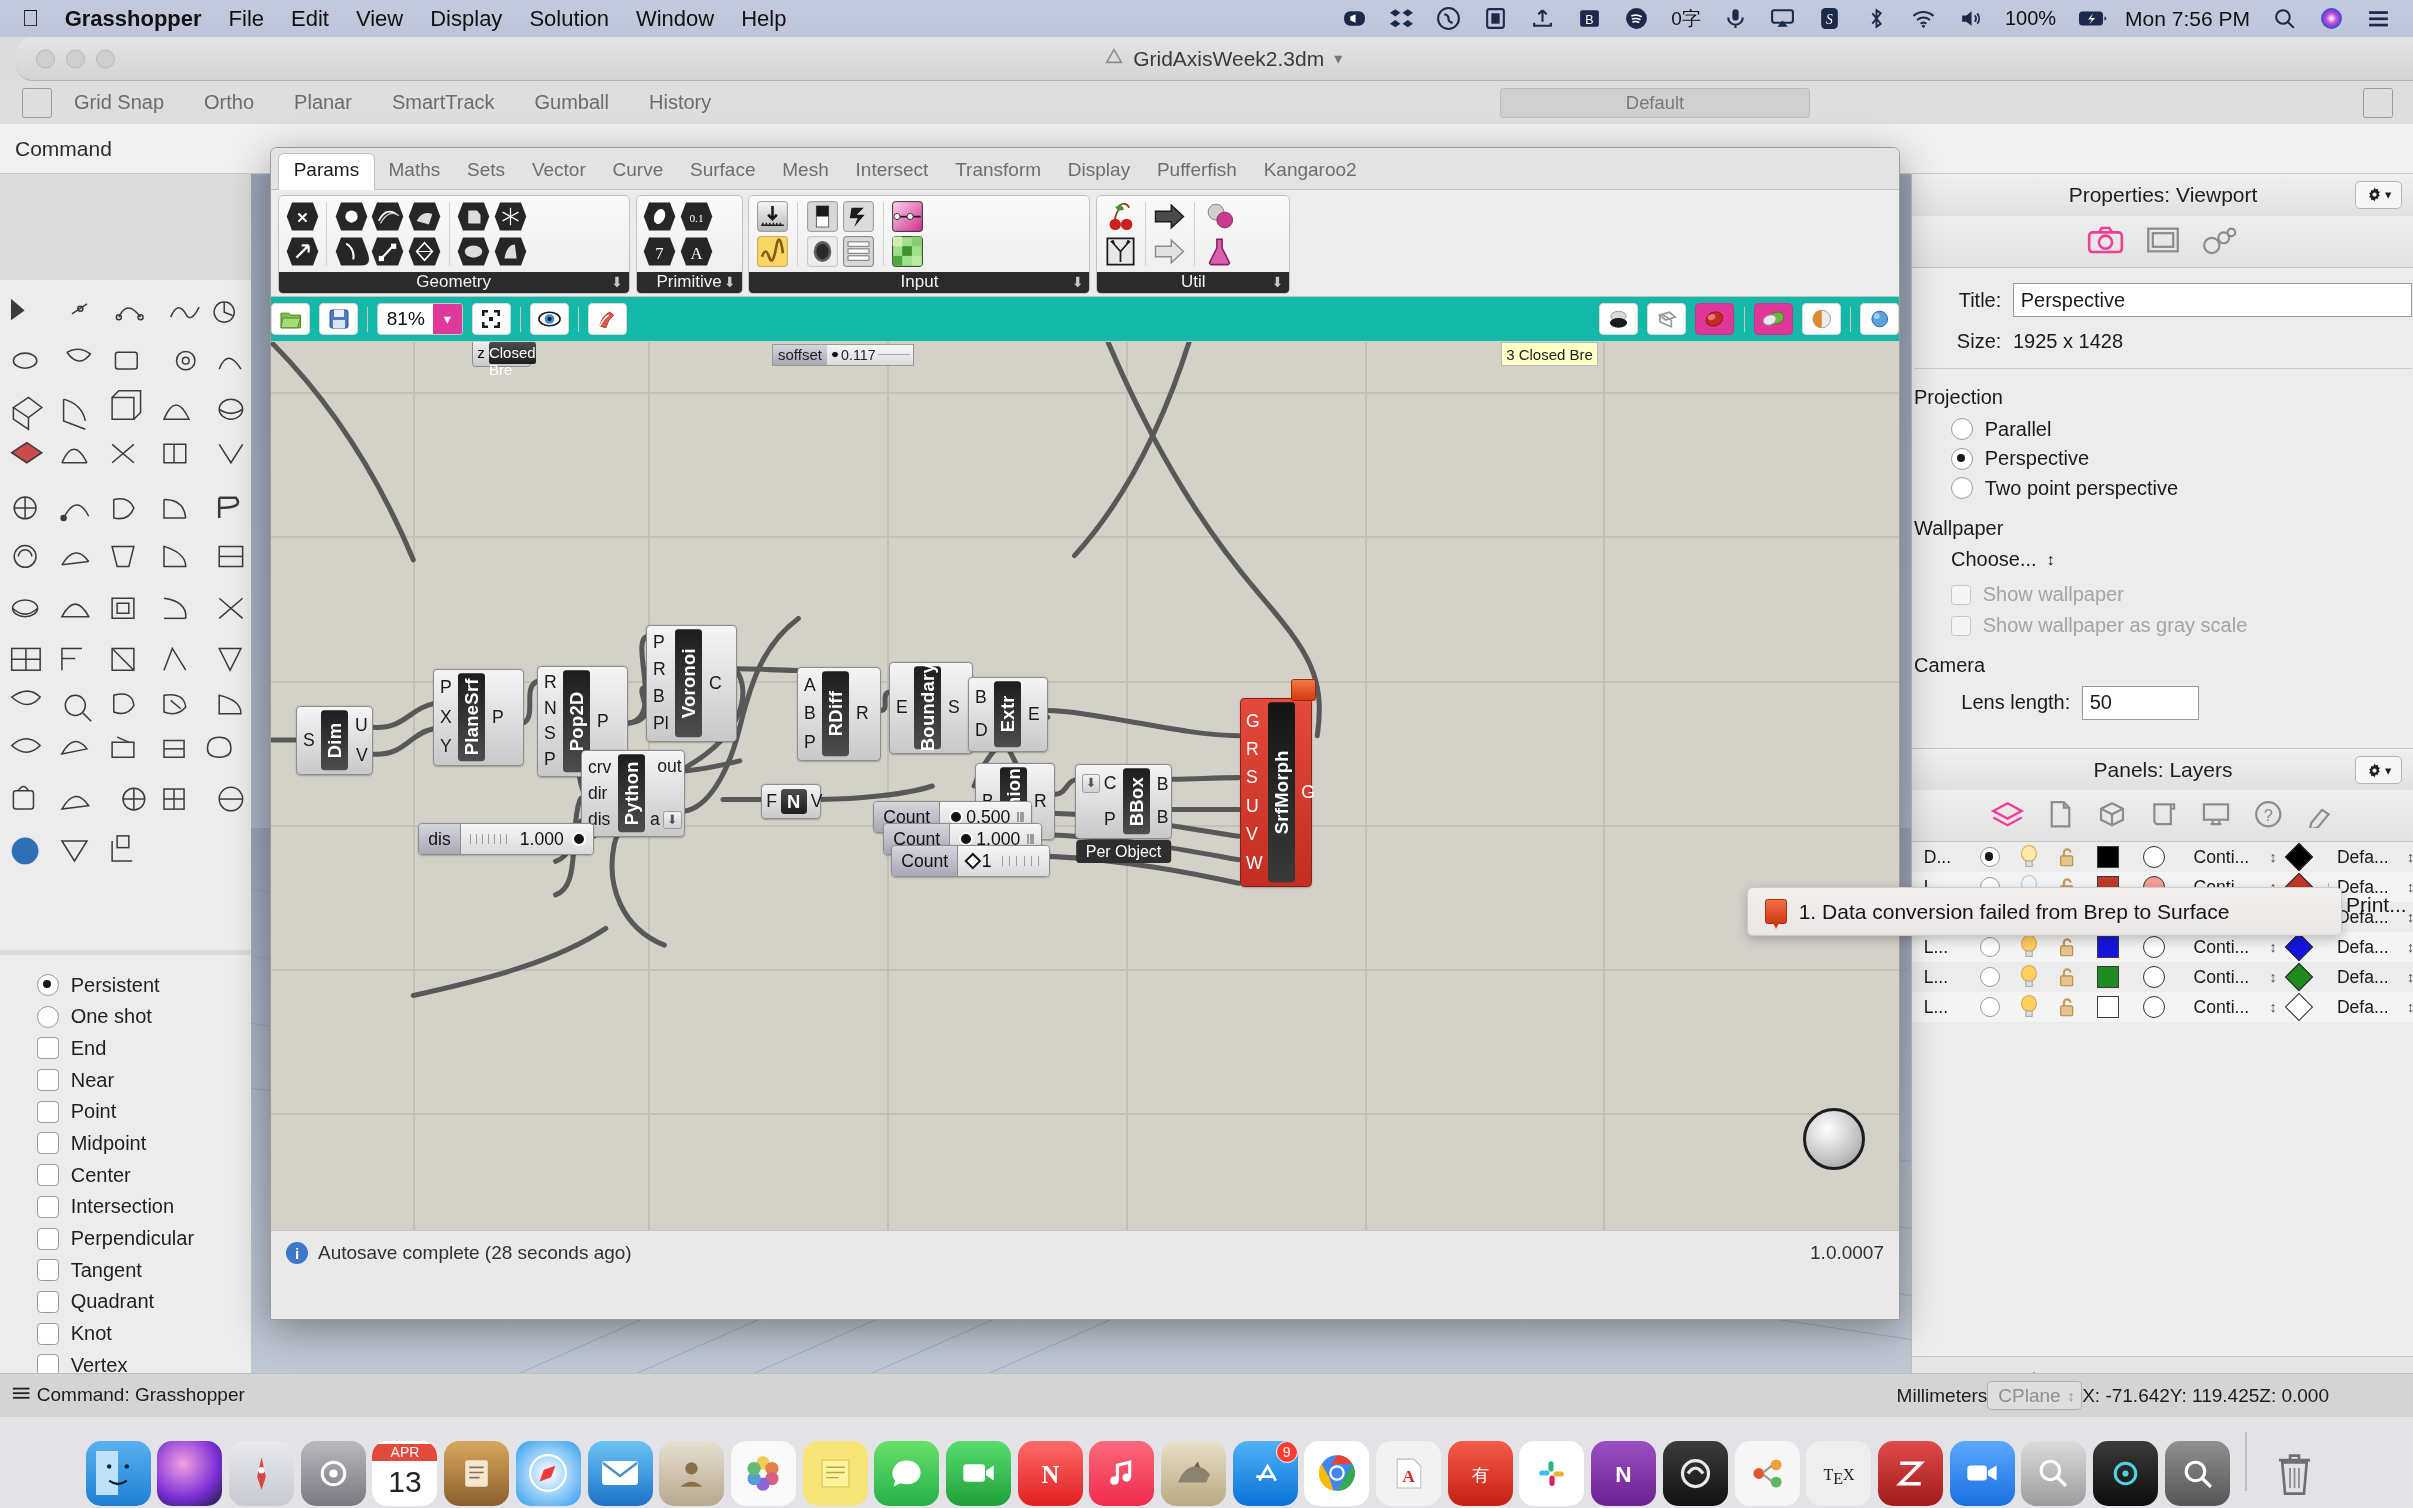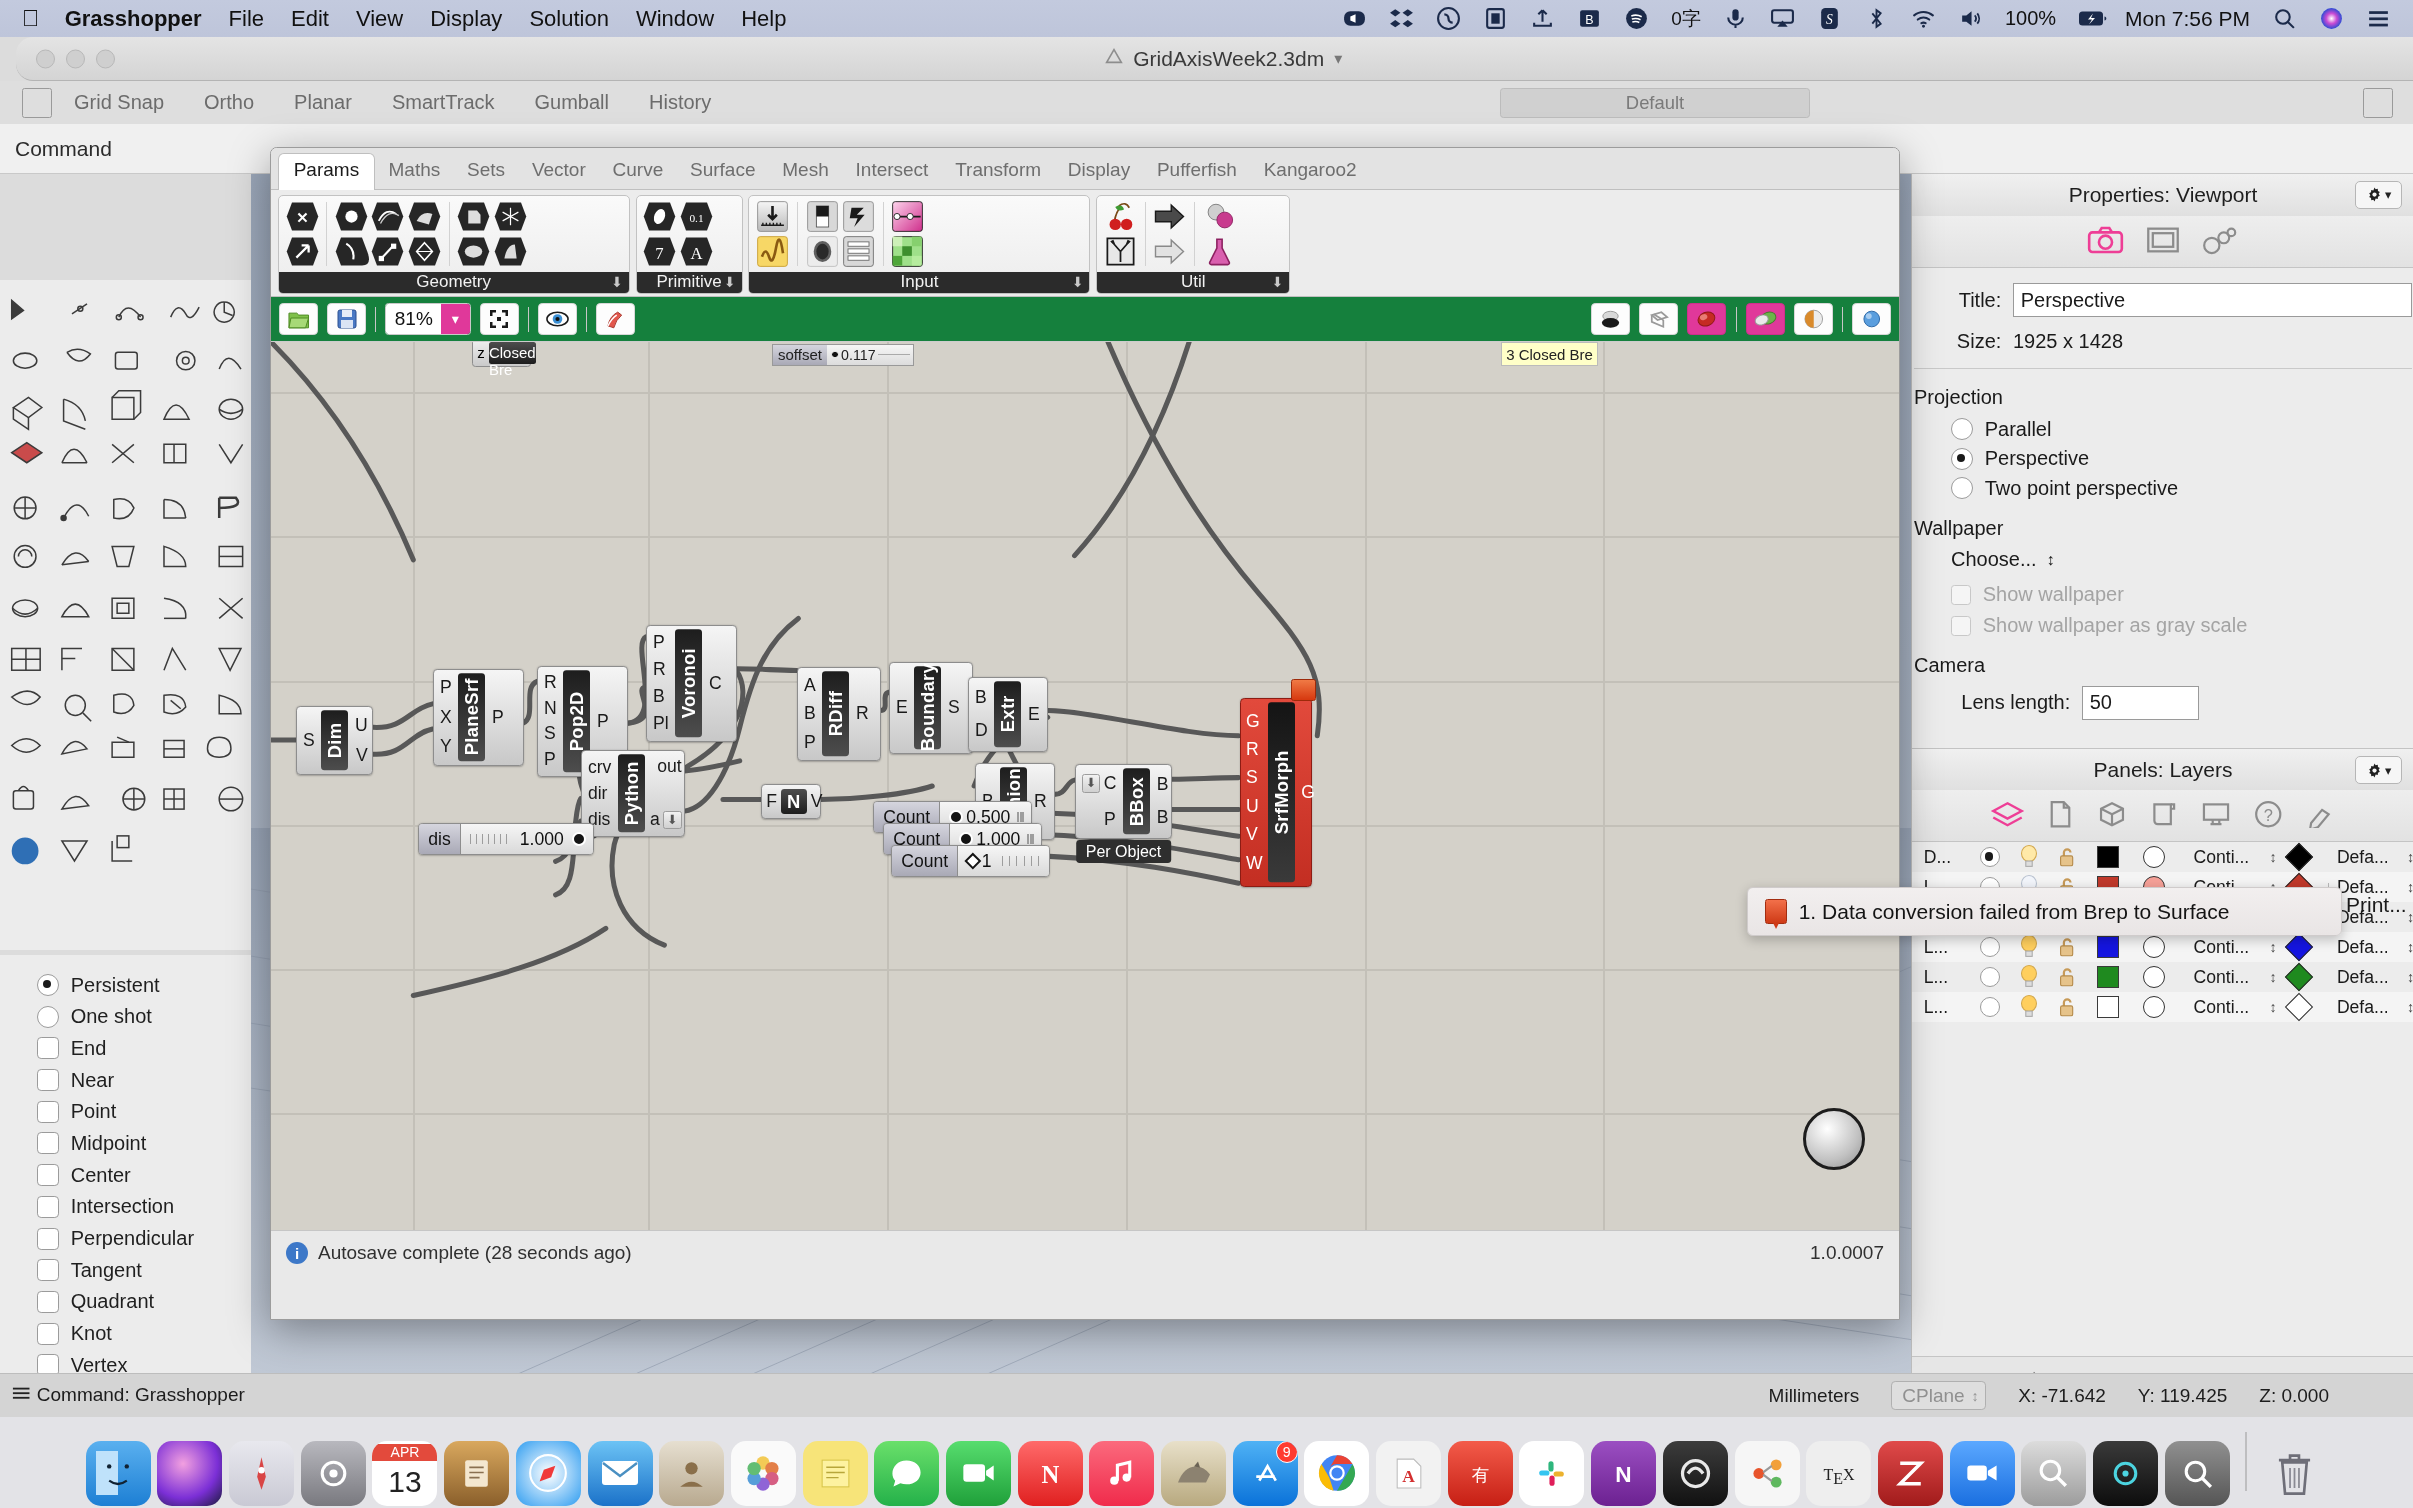--- a/index.html
+++ b/index.html
@@ -88,21 +88,21 @@
   #vp-grid { position:absolute; left:0; top:654px; width:1911px; height:575px; }
 
   
   #statusbar {
     position:absolute; left:0; bottom:92px; width:2413px; height:44px;
     background:#d4d4d4; border-top:0.8px solid #bdbdbd;
     display:flex; align-items:center; font-size:19px; color:#1c1c1c;
   }
   #sb-left { display:flex; align-items:center; padding-left:11.7px;}
   #sb-burger { margin-right:6.7px; display:inline-block; }
-  #sb-right { margin-left:auto; display:flex; align-items:center; gap:32px; padding-right:84px;}
+  #sb-right { margin-left:auto; display:flex; align-items:center; padding-right:84px;}
   #sb-cplane {
     border:0.8px solid #b0b0b0; border-radius:4.2px; background:#dedede;
     padding:2.5px 6.7px 2.5px 10px; color:#909090; display:flex;align-items:center;gap:6.7px;
   }
 
   
   #dock {
     position:absolute; left:0; bottom:0; width:2413px; height:92px;
     background:rgba(230,230,235,0.72);
     display:flex; align-items:flex-end; justify-content:center; gap:6.7px;
@@ -163,22 +163,22 @@
   .rib-divider { width:0.8px; align-self:stretch; background:#d2d2d2; margin:3.4px 2.5px;}
   .rib-label {
     height:25px; background:#2b2b2b; color:#f2f2f2; font-size:17px;
     display:flex; align-items:center; justify-content:center; position:relative;
   }
   .rib-label .arr { position:absolute; right:5.9px; color:#c9c9c9; font-size:14.2px;}
   .hexico { width:35px;height:35px; display:block;}
   .sqico { width:35px;height:35px;display:block;border-radius:2.5px;}
 
   #gh-canvastb {
-    height:45px; background:#15803d; border-bottom:0.8px solid #cdcdcd;
-    display:flex; align-items:center; padding:0 8px; gap:9.2px;
+    height:45px; background:#14b8a6; border-bottom:0.8px solid #cdcdcd;
+    display:flex; align-items:center; padding:0 0; gap:9.2px;
   }
   .ctb-btn {
     width:39px;height:32px;background:#fdfdfd;border:0.8px solid #d8d8d8;border-radius:4.2px;
     display:flex;align-items:center;justify-content:center;
   }
   .ctb-btn.pink { background:#e0389a; border-color:#cf2f8c;}
   .ctb-sep { width:0.8px;height:25px;background:#c6c6c6;}
   #ctb-zoom {
     display:flex;align-items:center;height:32px;border:0.8px solid #c9c9c9;border-radius:3.4px;overflow:hidden;
   }

